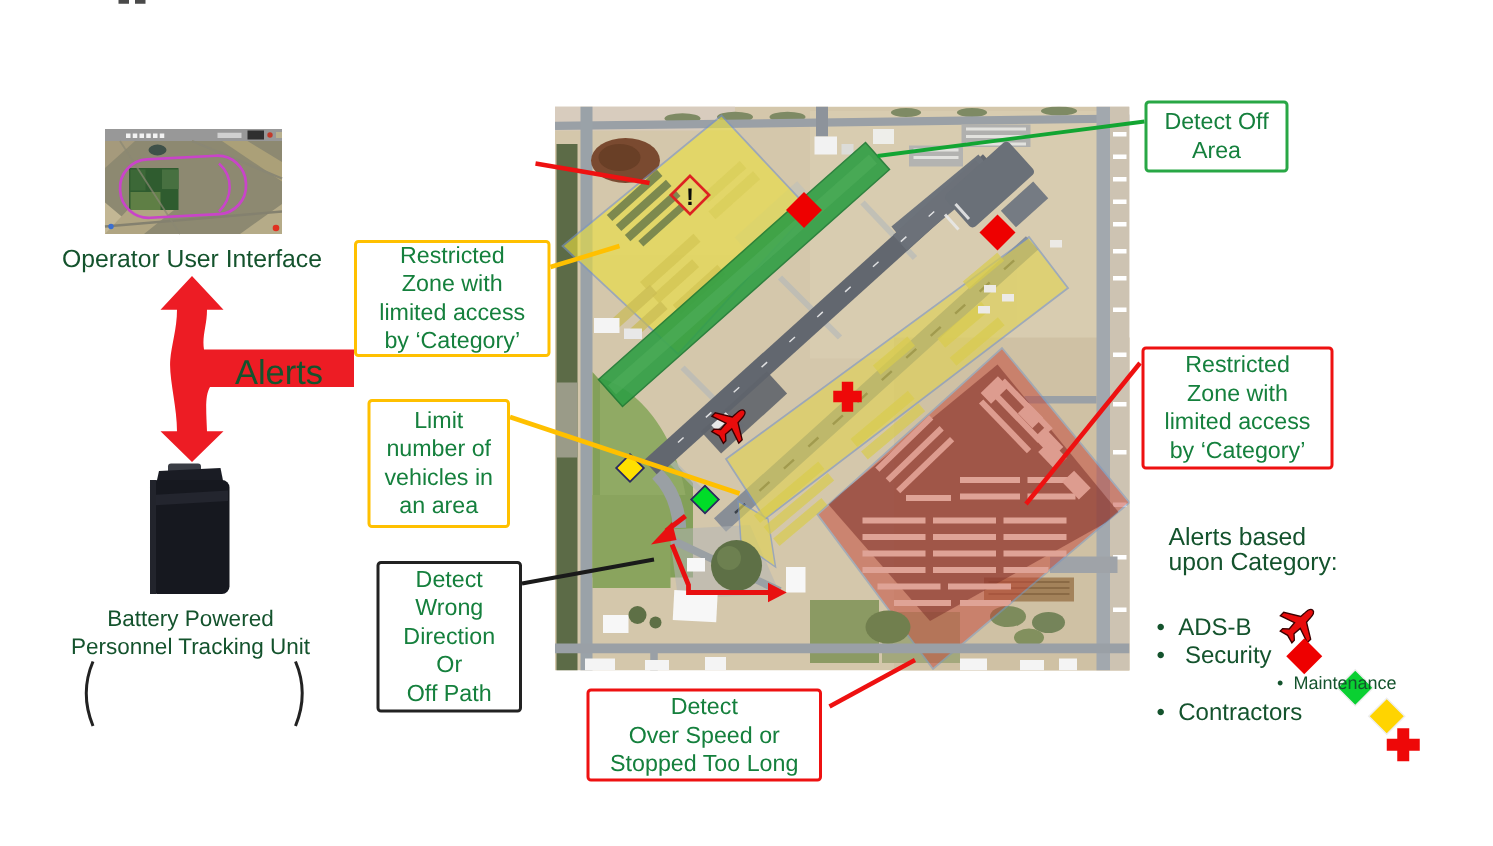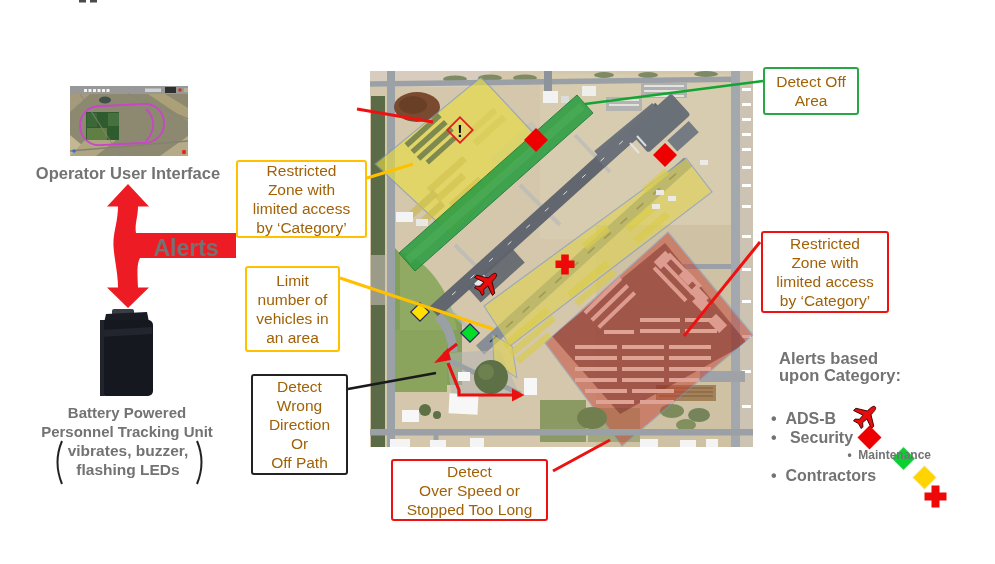--- a/index.html
+++ b/index.html
@@ -1,21 +1,21 @@
 <!DOCTYPE html>
 <html><head><meta charset="utf-8">
 <style>
 html,body{margin:0;padding:0}
 #page{position:relative;width:995px;height:564px;background:#fff;overflow:hidden;
   font-family:"Liberation Sans",sans-serif}
 svg{position:absolute;left:0;top:0}
 .box{position:absolute;box-sizing:border-box;background:#fff;border-radius:3px;
   display:flex;align-items:center;justify-content:center;text-align:center;
-  color:#a16207;font-size:15.5px;line-height:19px;z-index:5}
-.lbl{position:absolute;color:#737373;font-weight:bold;text-align:center;z-index:5}
+  color:#15803d;font-size:15.5px;line-height:19px;z-index:5}
+.lbl{position:absolute;color:#14532d;font-weight:normal;text-align:center;z-index:5}
 </style></head>
 <body>
 <div id="page">
 <svg width="995" height="564" viewBox="0 0 995 564">
   <defs>
     <clipPath id="mapclip">
           <rect x="370" y="71" width="383" height="376"></rect>
         </clipPath>
   </defs>
 
@@ -400,21 +400,20 @@
 <div class="box" style="left:763px;top:67px;width:96px;height:48px;border:2.5px solid #28a745">Detect Off<br>Area</div>
 
 <div class="box" style="left:761px;top:231px;width:128px;height:82px;border:2.5px solid #ee1111">Restricted<br>Zone with<br>limited access<br>by ‘Category’</div>
 
 <div class="lbl" style="left:30px;top:164px;width:196px;font-size:16.5px">Operator User Interface</div>
 
 <div class="lbl" style="left:146px;top:235px;width:80px;font-size:23px">Alerts</div>
 
 <div class="lbl" style="left:27px;top:404px;width:200px;font-size:15px;line-height:18.5px">Battery Powered<br>Personnel Tracking Unit</div>
 
-<div class="lbl" style="left:52px;top:441px;width:152px;font-size:15.5px;line-height:19px">vibrates, buzzer,<br>flashing LEDs</div>
 
 <div class="lbl" style="left:771px;top:410px;width:160px;font-size:16px;text-align:left">•&nbsp;&nbsp;ADS-B</div>
 
 <div class="lbl" style="left:779px;top:350px;width:130px;font-size:16.5px;line-height:17px;text-align:left">Alerts based<br>upon Category:</div>
 
 <div class="lbl" style="left:771px;top:429px;width:160px;font-size:16px;text-align:left">•&nbsp;&nbsp;&nbsp;Security</div>
 
 <div class="lbl" style="left:771px;top:448px;width:160px;font-size:12px;text-align:right">•&nbsp;&nbsp;Maintenance</div>
 
 <div class="lbl" style="left:771px;top:467px;width:160px;font-size:16px;text-align:left">•&nbsp;&nbsp;Contractors</div>

